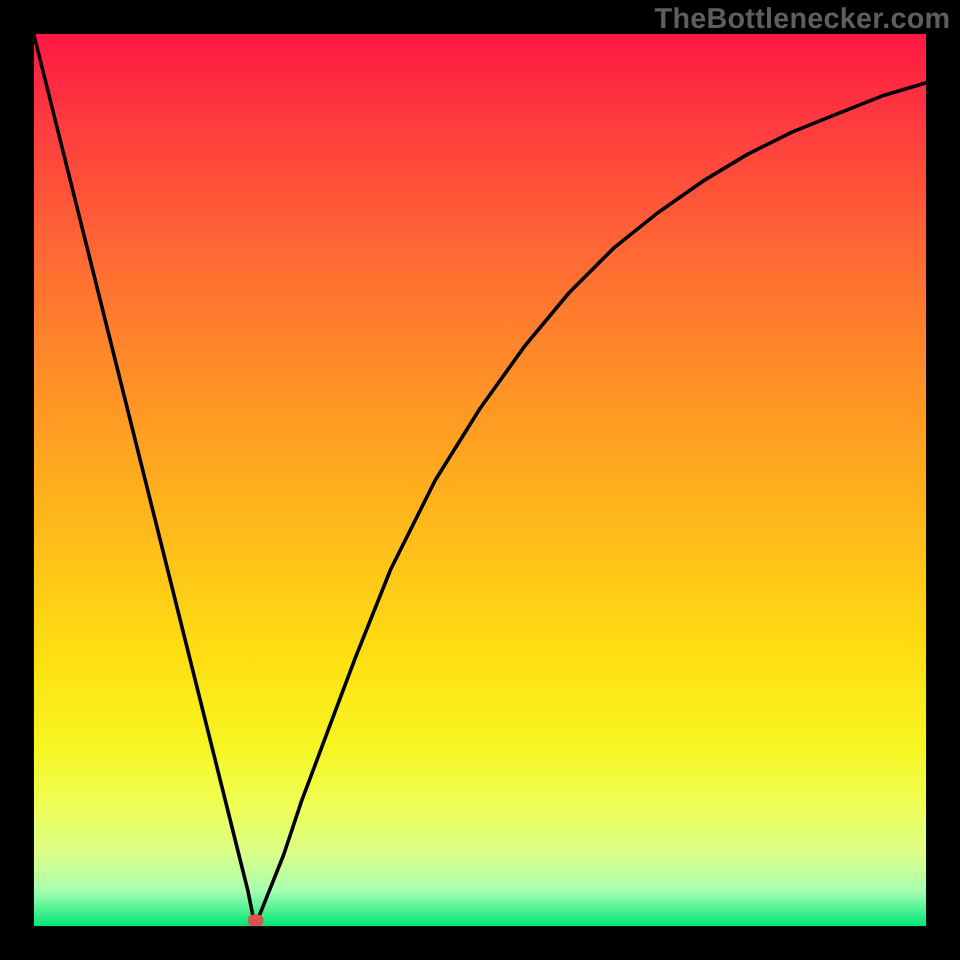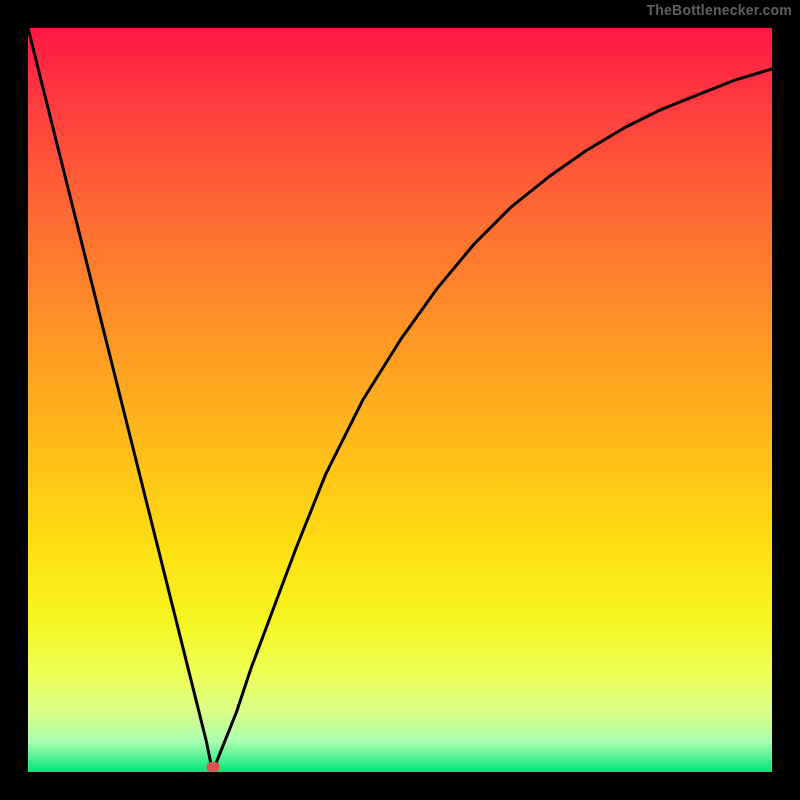--- a/index.html
+++ b/index.html
@@ -14,21 +14,21 @@
   .frame {
     position: relative;
     width: 800px;
     height: 800px;
     background: #000;
   }
   .watermark {
     position: absolute;
     top: 2px;
     right: 8px;
-    font-size: 14px;
+    font-size: 24px;
     font-weight: 600;
     color: #5e5e5e;
     letter-spacing: 0.2px;
     z-index: 5;
     user-select: none;
   }
   .plot-area {
     position: absolute;
     left: 28px;
     top: 28px;

